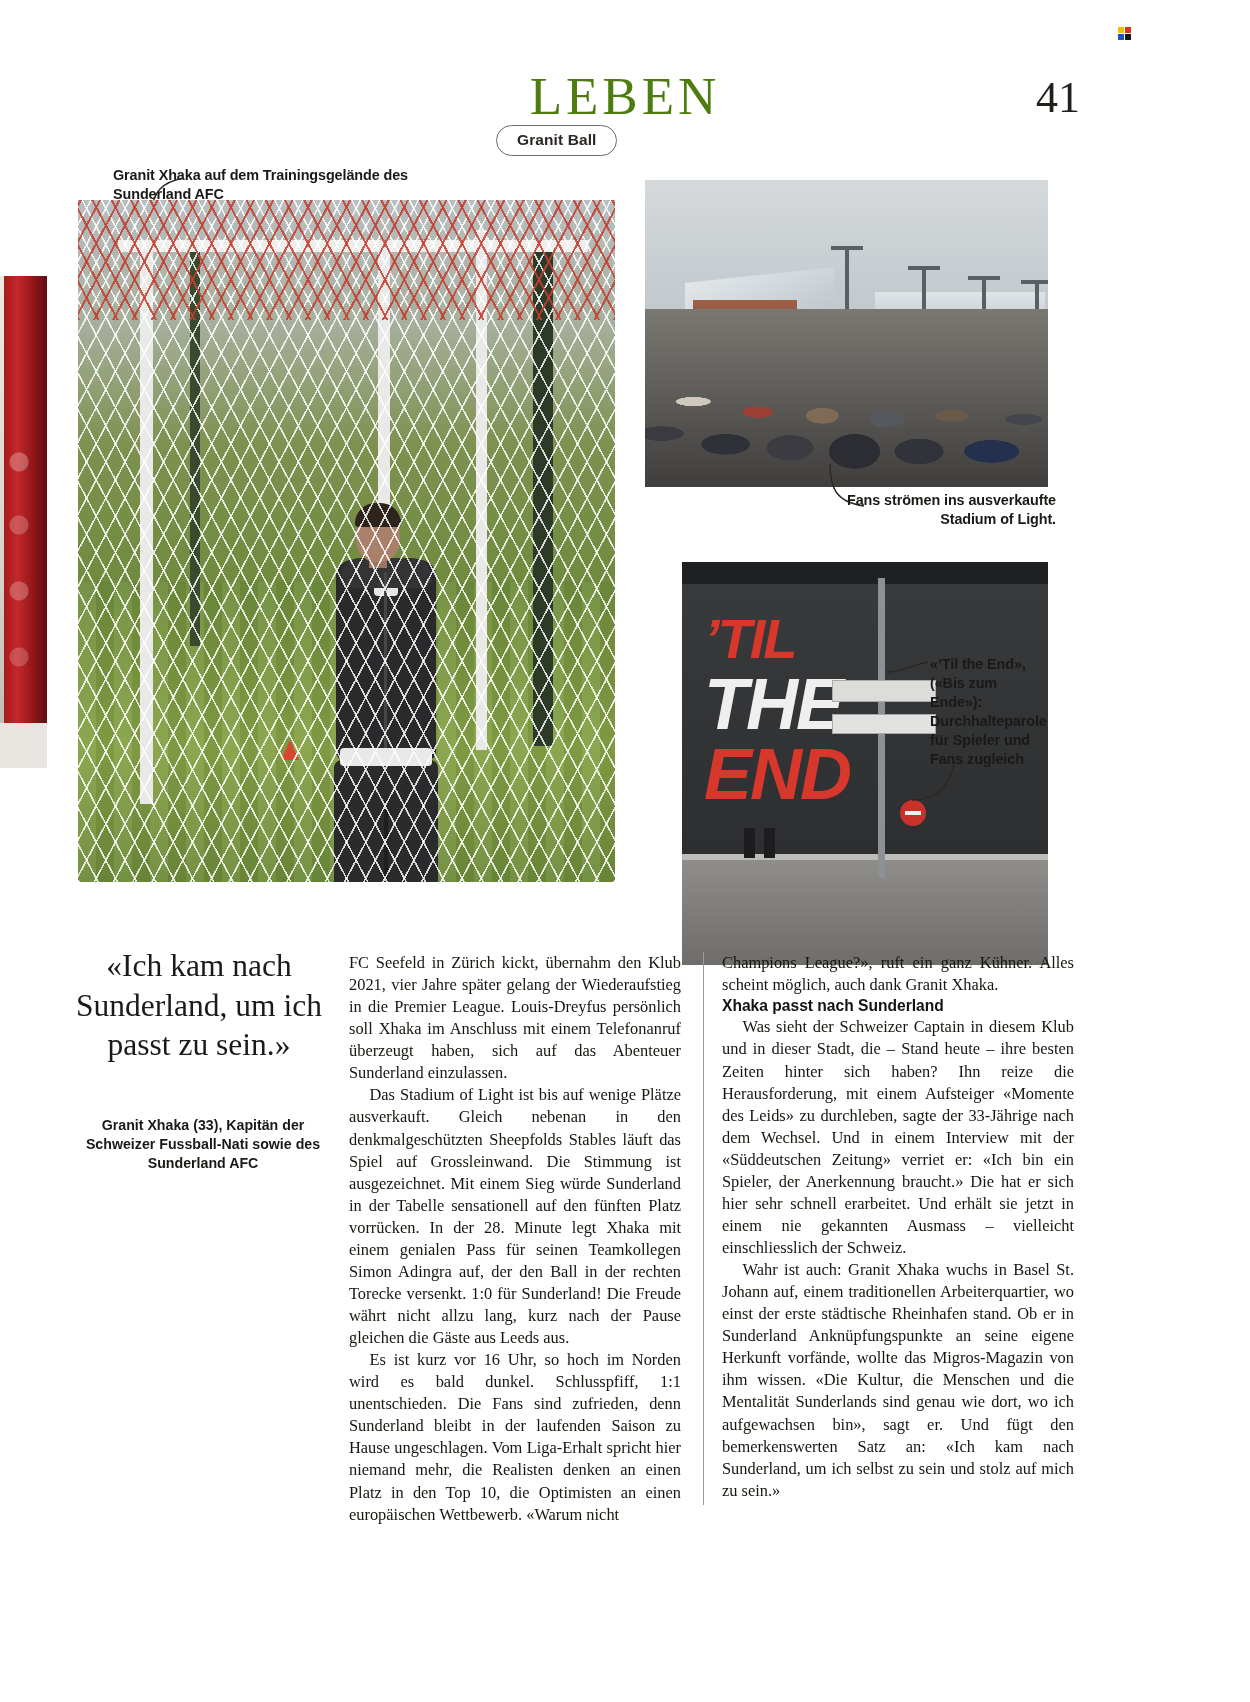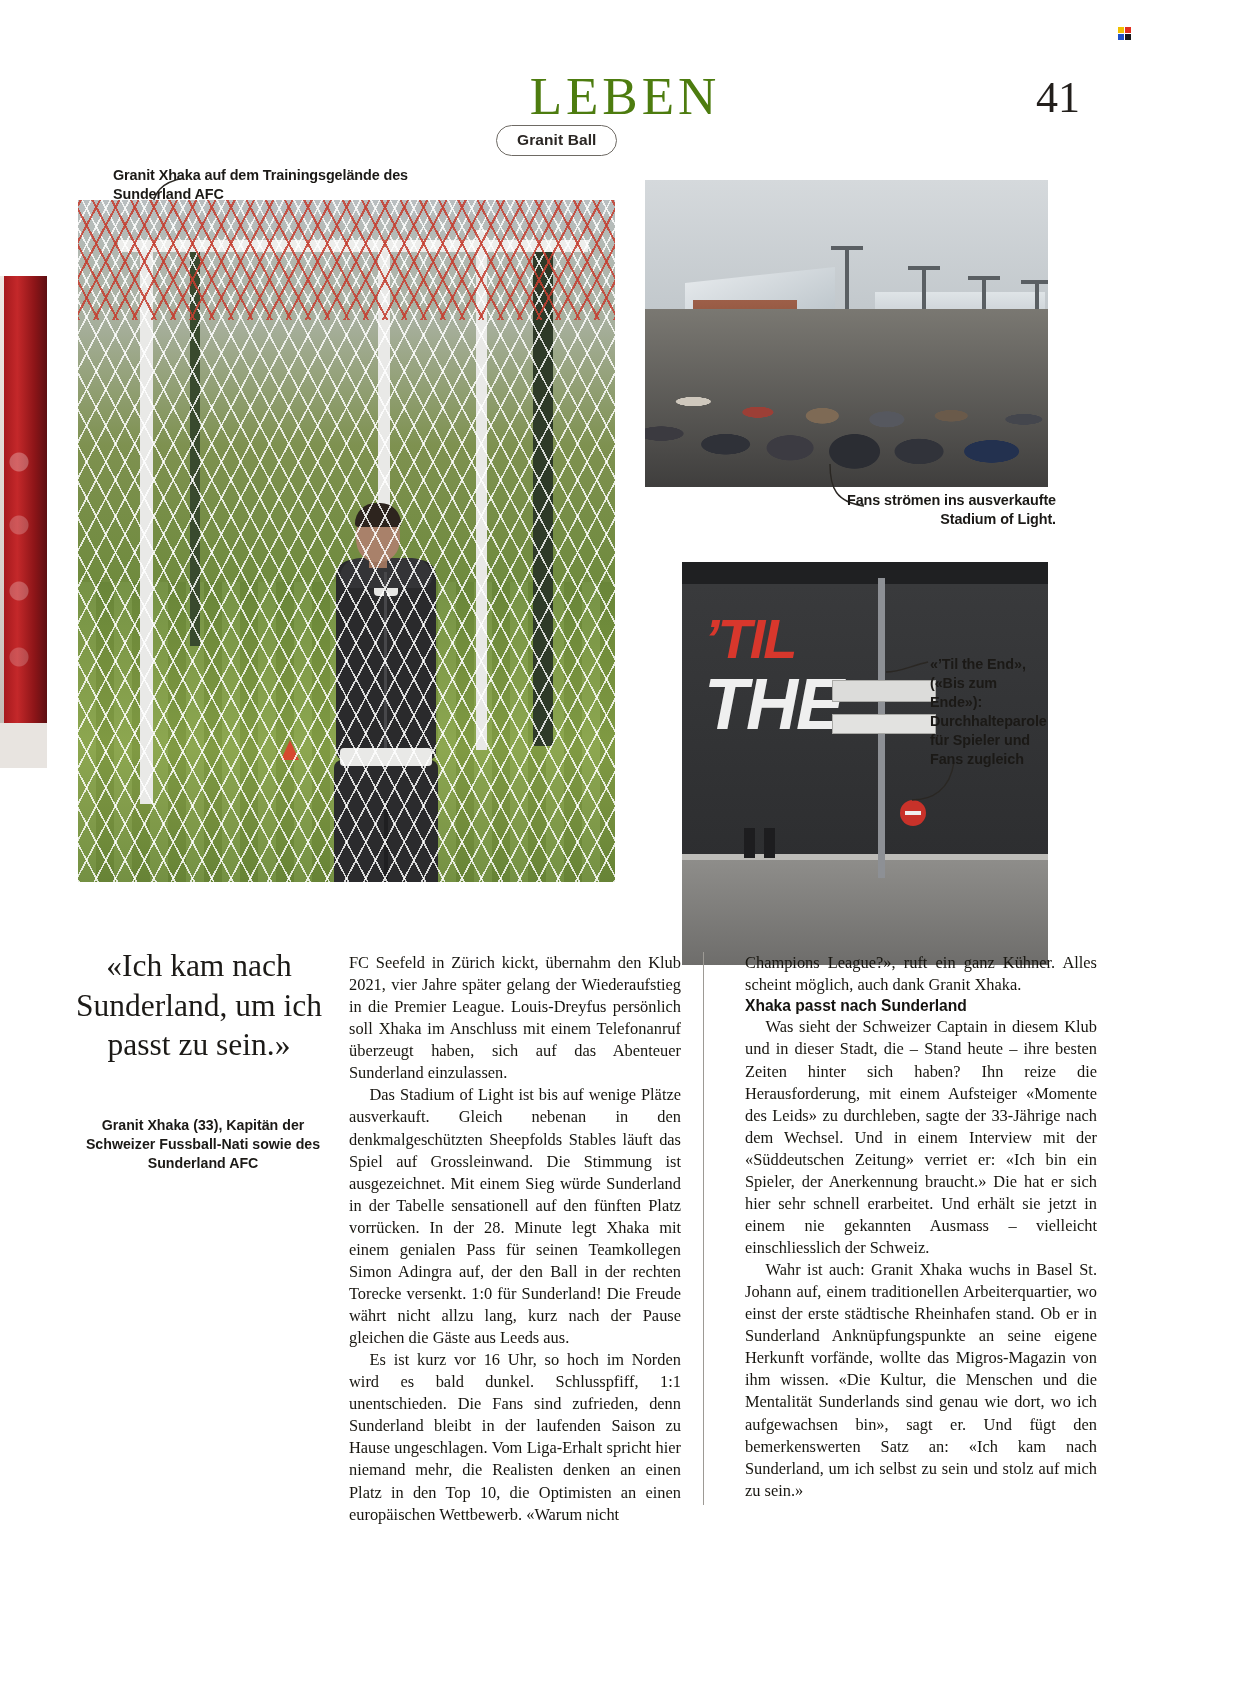--- a/index.html
+++ b/index.html
@@ -196,21 +196,21 @@
   .col {
     position:absolute;
     font-family:"Liberation Serif", serif;
     font-size:16.4px; line-height:1.345;
     text-align:justify; color:#17150f;
     hyphens:manual;
   }
   .col p { margin:0; }
   .col p + p { text-indent:1.25em; }
   .col2 { left:349px; top:952px; width:332px; }
-  .col3 { left:722px; top:952px; width:352px;margin-left:23px; }
+  .col3 { left:722px; top:952px; width:352px; }
   .col-rule { position:absolute; left:703px; top:952px; width:1px; height:553px; background:#9d9a95; }
   .subhead {
     font-family:Liberation Sans, sans-serif;
     font-size:15.6px; font-weight:700; line-height:1.3;
     margin:14px 0 4px 0; text-indent:0 !important; color:#141310;
   }
 </style>
 </head>
 <body>
 
@@ -281,20 +281,21 @@
 <svg class="leader" style="left:820px; top:462px; width:48px; height:48px;">
   <path d="M10 2 C 10 26, 16 40, 44 44" fill="none" stroke="#2a2723" stroke-width="1.4"></path>
 </svg>
 <div class="caption cap2">Fans strömen ins ausverkaufte Stadium of Light.</div>
 
 <div class="photo mural">
   <div class="mural-wall"></div>
   <div class="mural-roof"></div>
   <div class="mtxt mtil">’TIL</div>
   <div class="mtxt mthe">THE</div>
+  <div class="mtxt mend">END</div>
   <div class="mural-kerb"></div>
   <div class="mural-road"></div>
   <div class="m-pole"></div>
   <div class="m-sign"></div>
   <div class="m-sign2"></div>
   <div class="m-noentry"></div>
   <div class="m-person1"></div>
   <div class="m-person2"></div>
 </div>
 <svg class="leader" style="left:884px; top:648px; width:46px; height:26px;">

